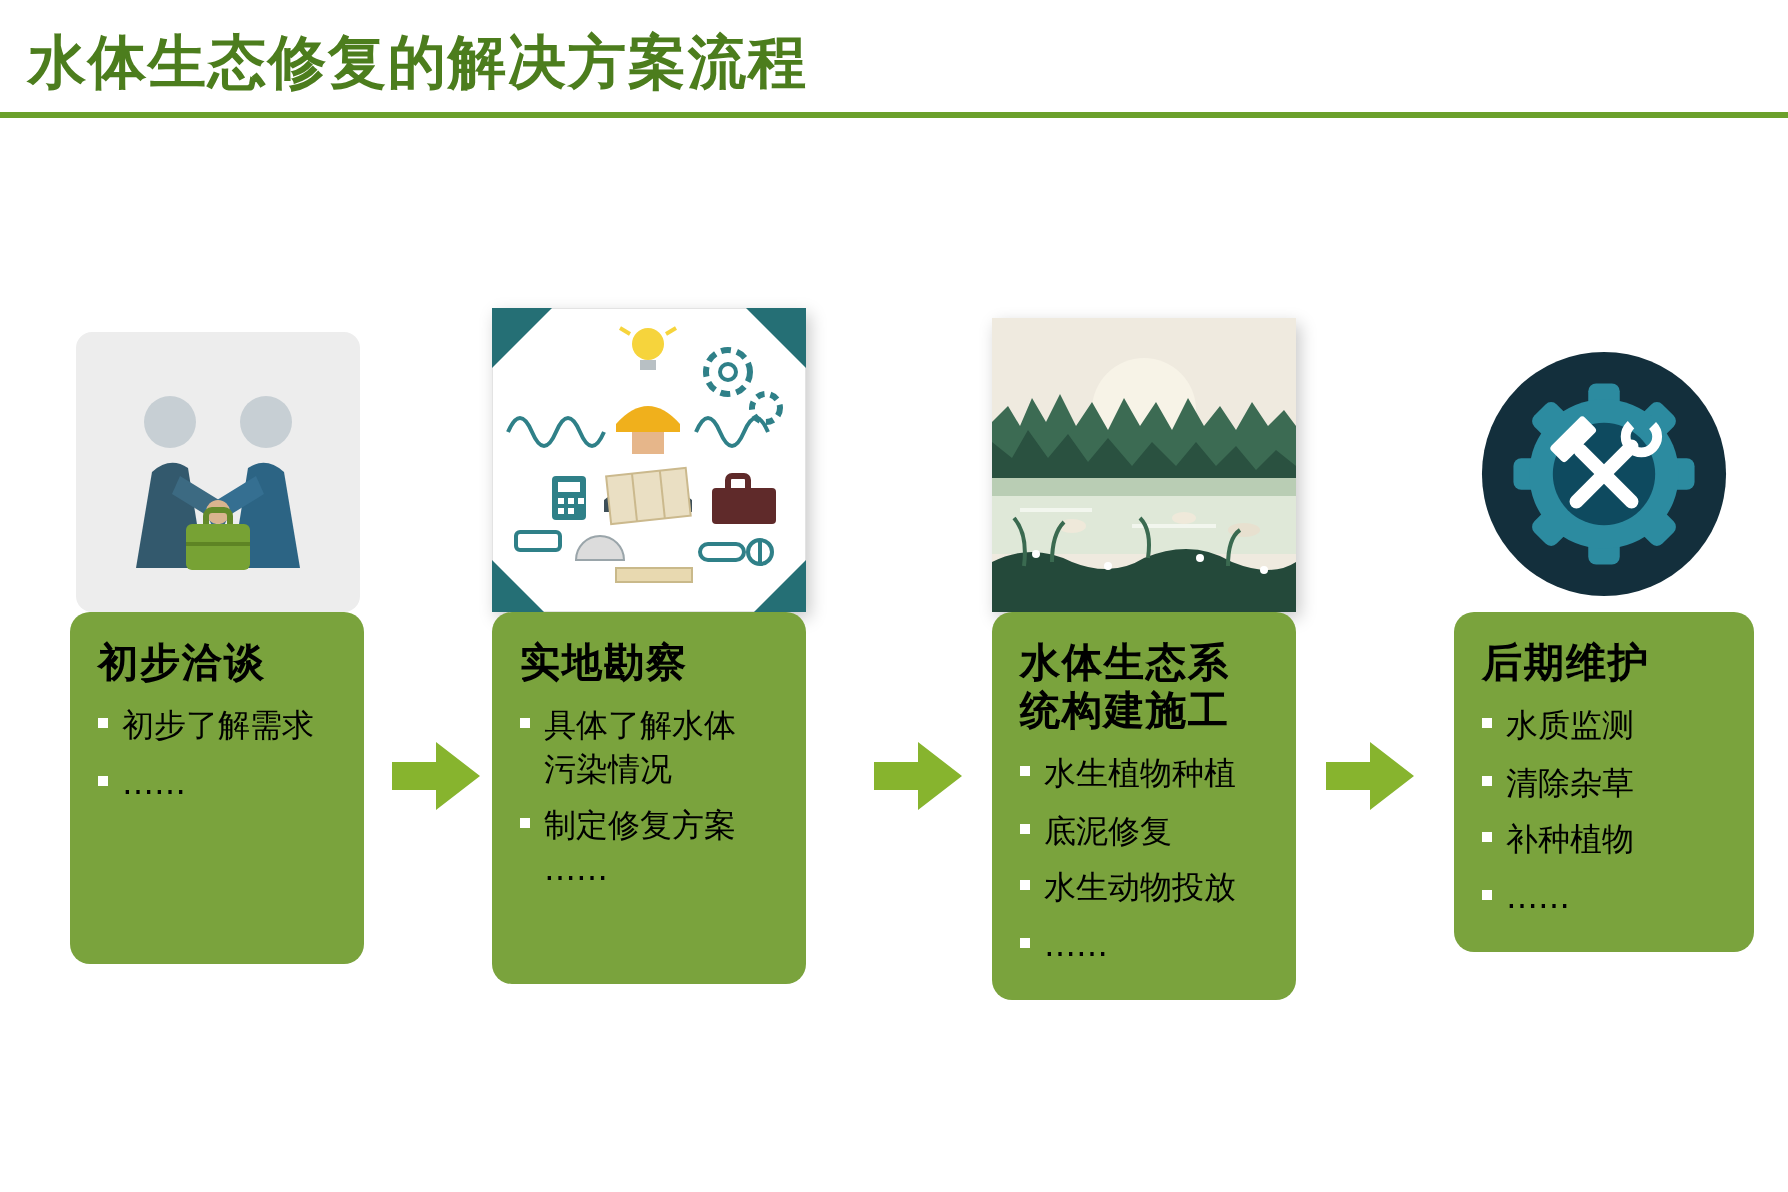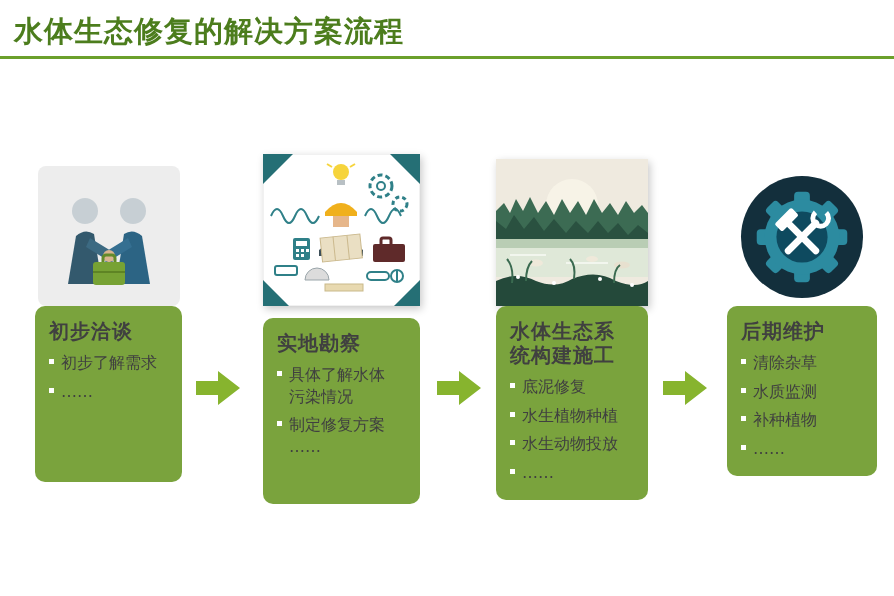--- a/index.html
+++ b/index.html
@@ -8,30 +8,30 @@
     font-family:"DejaVu Sans","Liberation Sans",sans-serif; overflow:hidden;
   }
   .page-title {
     position:absolute; left:14px; top:12px; margin:0;
     font-size:29px; font-weight:bold; color:#4c7d1d; letter-spacing:1px;
   }
   .rule { position:absolute; left:0; top:56px; width:894px; height:3px; background:#6ba02b; }
 
   .step { position:absolute; top:150px; display:flex; flex-direction:column; }
   .step1 { left:35px;  width:147px; }
-  .step2 { left:263px; width:157px;gap:12px; }
+  .step2 { left:246px; width:157px; }
   .step3 { left:496px; width:152px; }
   .step4 { left:727px; width:150px;justify-content:space-between; }
 
   .illo { height:156px; display:flex; align-items:flex-end; justify-content:center; }
   .photo { box-shadow:2px 3px 8px rgba(0,0,0,.22); }
   .badge { margin-bottom:6px; }
 
   .card {
-    background:#7aa33d; border-radius:10px; color:#404040;
+    background:#7aa33d; border-radius:10px; color:#000000;
     padding:13px 12px 10px 14px; box-sizing:border-box; width:100%;
   }
   .card-1 { min-height:176px; }
   .card-2 { min-height:186px; }
   .card-3 { min-height:184px; }
   .card-4 { min-height:158px; }
   .card h2 {
     margin:0 0 9px; font-size:20px; line-height:1.2; font-weight:bold;
     letter-spacing:1px; white-space:pre-line;
   }
@@ -192,22 +192,22 @@
         <circle cx="22" cy="118" r="2" fill="#ffffff"></circle>
         <circle cx="58" cy="124" r="2" fill="#ffffff"></circle>
         <circle cx="104" cy="120" r="2" fill="#ffffff"></circle>
         <circle cx="136" cy="126" r="2" fill="#ffffff"></circle>
       </svg>
     </div>
     <div class="card card-3">
       <h2>水体生态系
 统构建施工</h2>
       <ul>
+        <li>水生植物种植</li>
         <li>底泥修复</li>
-        <li>水生植物种植</li>
         <li>水生动物投放</li>
         <li>……</li>
       </ul>
     </div>
   </section>
 
   <div class="arrow arrow3">
     <svg width="44" height="40" viewBox="0 0 44 40">
         <path d="M0 13 H22 V3 L44 20 L22 37 V27 H0 Z" fill="#87b42e"></path>
       </svg>
@@ -233,21 +233,21 @@
           <line x1="50" y1="78" x2="78" y2="50" stroke="#ffffff" stroke-width="7" stroke-linecap="round"></line>
           <circle cx="83" cy="45" r="8" fill="none" stroke="#ffffff" stroke-width="5" stroke-dasharray="38 13" transform="rotate(-45 83 45)"></circle>
           <line x1="52" y1="52" x2="78" y2="78" stroke="#ffffff" stroke-width="7" stroke-linecap="round"></line>
           <rect x="36" y="40" width="24" height="11" rx="2" fill="#ffffff" transform="rotate(135 48 46)"></rect>
         </g>
       </svg>
     </div>
     <div class="card card-4">
       <h2>后期维护</h2>
       <ul>
+        <li>水质监测</li>
         <li>清除杂草</li>
-        <li>水质监测</li>
         <li>补种植物</li>
         <li>……</li>
       </ul>
     </div>
   </section>
 
 </div>
 
 </body></html>

